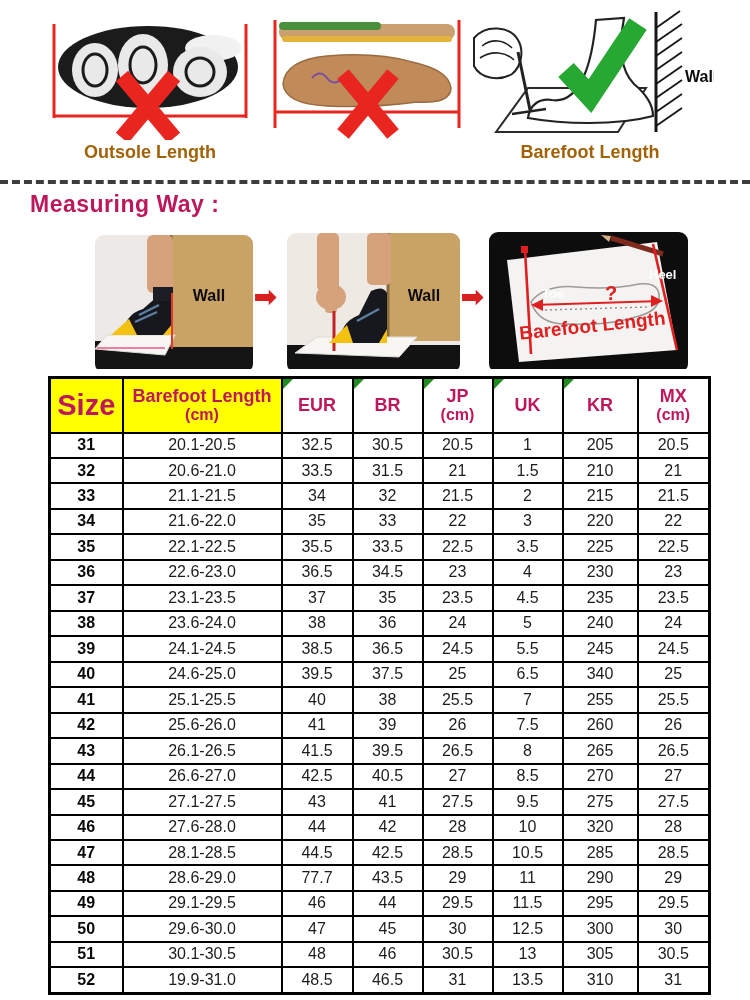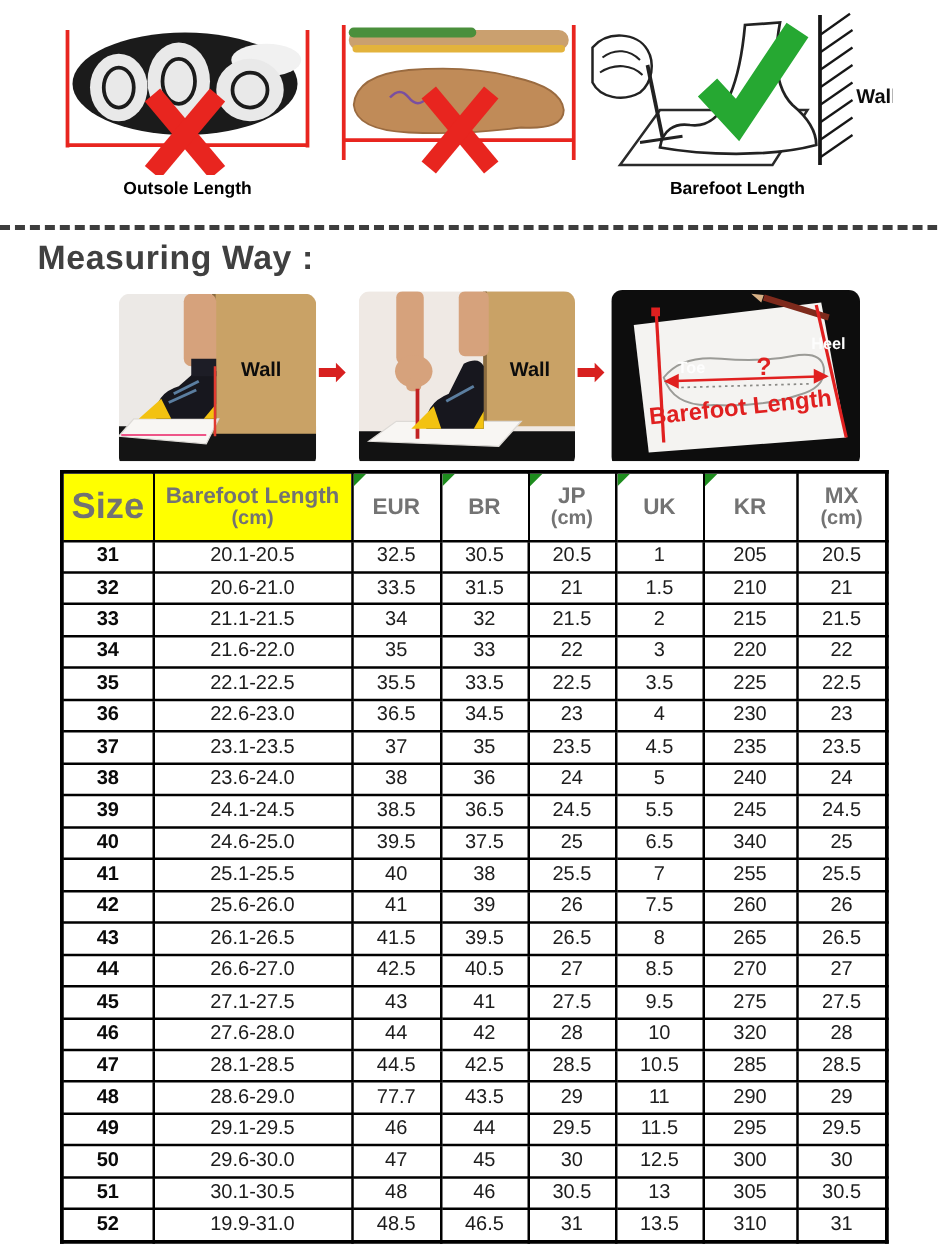--- a/index.html
+++ b/index.html
@@ -4,47 +4,47 @@
 <style>
   * { margin:0; padding:0; box-sizing:border-box; }
   html,body { background:#fff; }
   .page {
     position:relative; width:750px; height:1000px; background:#fff;
     font-family:"Liberation Sans", sans-serif; overflow:hidden;
   }
   
   .fig { position:absolute; text-align:center; }
   .fig svg { display:block; }
-  .fig-caption { font-size:14px; font-weight:bold; color:#000000; margin-top:2px; }
+  .fig-caption { font-size:18px; font-weight:bold; color:#a16207; margin-top:2px; }
   #fig-outsole  { left:45px;  top:12px; width:210px; }
   #fig-insole   { left:266px; top:12px; width:202px; }
   #fig-barefoot { left:466px; top:8px;  width:248px; }
   
   .dashed-sep { position:absolute; left:0; top:180px; width:750px; border-top:4px dashed #3d3d3d; }
   
-  .mw-heading { position:absolute; left:30px; top:191px; font-size:27px; font-weight:bold; color:#404040; letter-spacing:0.5px; }
+  .mw-heading { position:absolute; left:30px; top:191px; font-size:23px; font-weight:bold; color:#be185d; letter-spacing:0.5px; }
   .photo { position:absolute; border-radius:9px; overflow:hidden; }
   #photo1 { left:95px;  top:235px; }
   #photo2 { left:287px; top:233px; }
   #photo3 { left:489px; top:232px; }
   .arrow { position:absolute; color:#d8201f; font-size:27px; line-height:1; font-weight:bold; }
   #arrow1 { left:254px; top:284px; }
   #arrow2 { left:461px; top:284px; }
   
   table.size-table {
     position:absolute; left:48px; top:376px; width:660px; height:619px;
     border-collapse:collapse; table-layout:fixed; background:#fff;
     border:3px solid #000;
   }
   .size-table th, .size-table td {
     border:2px solid #000; text-align:center; vertical-align:middle;
     padding:0; line-height:1.15; overflow:hidden;
   }
   .size-table thead tr { height:55px; }
-  .size-table th { color:#737373; font-weight:bold; font-size:18px; position:relative; background:#fff; }
+  .size-table th { color:#be185d; font-weight:bold; font-size:18px; position:relative; background:#fff; }
   .size-table th.hl { background:#ffff00; }
   .size-table th .h-big { font-size:29px; line-height:1; }
   .size-table th .h2 { font-size:16px; }
   .size-table td { font-size:16px; color:#1d1d1d; }
   .size-table td.c-size { font-weight:bold; color:#0a0a0a; }
   .size-table i.corner {
     position:absolute; left:0; top:0; width:0; height:0;
     border-top:10px solid #1e8c1e; border-right:10px solid transparent;
   }
 </style>

